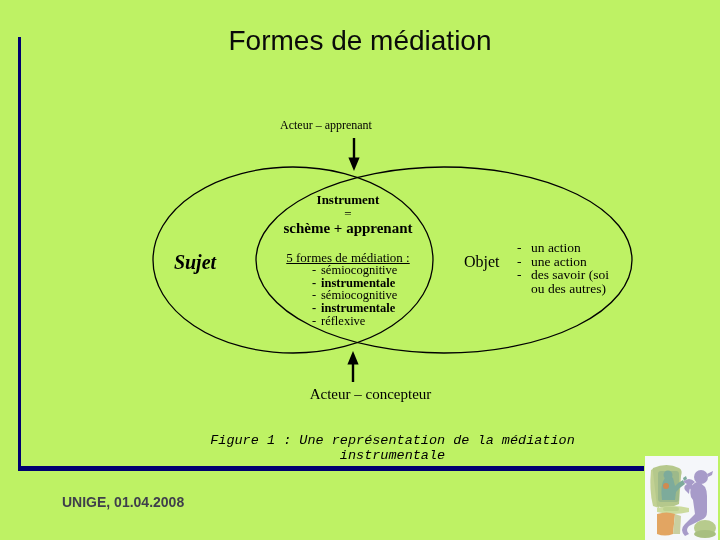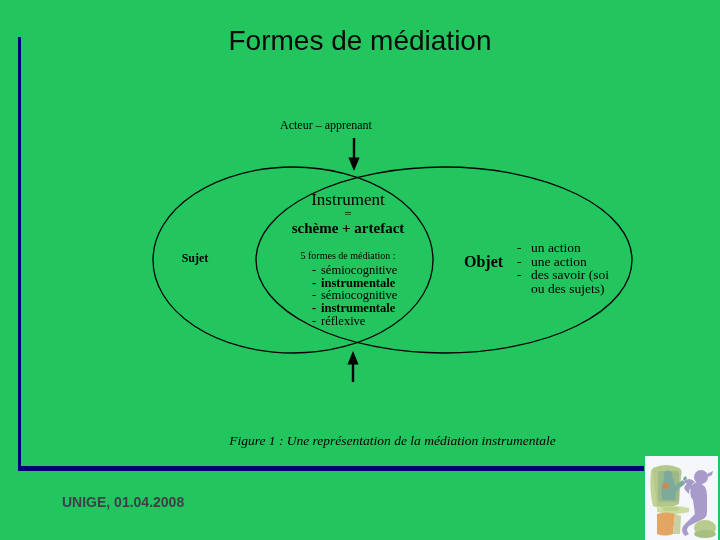--- a/index.html
+++ b/index.html
@@ -1,52 +1,52 @@
 <!DOCTYPE html>
 <html><head>
 <meta charset="utf-8">
 <style>
   html,body{margin:0;padding:0;}
   .slide{
     position:relative;
     width:720px;height:540px;
-    background:#22c55e;
+    background:#bef264;
     overflow:hidden;
     font-family:"Liberation Sans",sans-serif;
   }
   .title{
     position:absolute;left:0;top:26px;width:720px;
     text-align:center;
     font-size:28px;line-height:30px;
     color:#0a0a0a;
     letter-spacing:0px;
   }
   .accent-v{position:absolute;left:18px;top:37px;width:3px;height:429px;background:#000070;}
   .accent-h{position:absolute;left:18px;top:466px;width:626px;height:5px;background:#000070;}
   .shapes{position:absolute;left:0;top:0;width:720px;height:540px;}
   .fig{font-family:"Liberation Serif",serif;color:#000;}
   .top-actor{position:absolute;left:280px;top:118px;width:180px;text-align:left;font-size:12px;}
   .bottom-actor{position:absolute;left:278px;top:386px;width:185px;text-align:center;font-size:15px;}
   .instrument{position:absolute;left:262px;top:192px;width:172px;text-align:center;}
-  .instrument .l1{font-weight:normal;font-size:17px;line-height:15px;}
+  .instrument .l1{font-weight:bold;font-size:13px;line-height:15px;}
   .instrument .l2{font-size:13px;line-height:13px;}
   .instrument .l3{font-weight:bold;font-size:15px;line-height:16px;}
-  .formes-heading{position:absolute;left:258px;top:250px;width:180px;text-align:center;font-size:10px;}
+  .formes-heading{position:absolute;left:258px;top:250px;width:180px;text-align:center;font-size:13px;text-decoration:underline;}
   .formes-list{position:absolute;left:312px;top:264px;font-size:12.5px;}
   .m-item{display:flex;line-height:12.7px;}
   .m-item .dash{width:9px;}
   .m-item.bold{font-weight:bold;}
-  .subject-label{position:absolute;left:150px;top:251px;width:90px;text-align:center;font-weight:bold;font-size:12px;}
-  .object-label{position:absolute;left:464px;top:253px;font-weight:bold;font-size:16px;}
+  .subject-label{position:absolute;left:150px;top:251px;width:90px;text-align:center;font-weight:bold;font-size:20px;font-style:italic;}
+  .object-label{position:absolute;left:464px;top:253px;font-weight:normal;font-size:16px;}
   .object-list{position:absolute;left:517px;top:241px;font-size:13.5px;}
   .o-item{display:flex;line-height:13.7px;}
   .o-item .dash{width:14px;}
   .caption{
     position:absolute;left:205px;top:433px;width:375px;text-align:center;
-    font-style:italic;font-size:13.5px;
+    font-style:italic;font-size:13.5px;font-family:Liberation Mono, monospace;
   }
   .footer-left{position:absolute;left:62px;top:494px;font-size:14px;color:#3f3f4b;font-weight:bold;}
   .footer-center{position:absolute;left:330px;top:494px;font-size:13.5px;color:#3f3f4b;}
   .clipart{position:absolute;left:645px;top:456px;width:73px;height:84px;}
 </style>
 </head>
 <body>
 
 <div class="slide">
 
@@ -66,21 +66,21 @@
       <line x1="353" y1="382" x2="353" y2="362" stroke="#000" stroke-width="2.4"></line>
       <polygon points="353,351 347.4,364.5 358.6,364.5" fill="#000"></polygon>
     </g>
   </svg>
 
   <div class="fig top-actor">Acteur – apprenant</div>
 
   <div class="fig instrument">
     <div class="l1">Instrument</div>
     <div class="l2">=</div>
-    <div class="l3">schème + artefact</div>
+    <div class="l3">schème + apprenant</div>
   </div>
 
   <div class="fig formes-heading">5 formes de médiation :</div>
 
   <div class="fig formes-list">
     <div class="m-item">
       <span class="dash">-</span>
         <span>sémiocognitive</span>
     </div>
     <div class="m-item bold">
@@ -112,24 +112,25 @@
     <div class="o-item">
       <span class="dash">-</span>
         <span>une action</span>
     </div>
     <div class="o-item">
       <span class="dash">-</span>
         <span>des savoir (soi</span>
     </div>
     <div class="o-item">
       <span class="dash"></span>
-        <span>ou des sujets)</span>
+        <span>ou des autres)</span>
     </div>
   </div>
 
+  <div class="fig bottom-actor">Acteur – concepteur</div>
 
   <div class="fig caption">Figure 1 : Une représentation de la médiation instrumentale</div>
 
   <div class="footer-left">UNIGE, 01.04.2008</div>
 
   <svg class="clipart" viewBox="0 0 73 84">
     <rect x="0" y="0" width="73" height="84" fill="#f5f7fa"></rect>
 
     <g>
       <path d="M6,14 Q4,34 8,50 L14,52 L16,16 Q11,10 6,14 Z" fill="#c2d194"></path>

